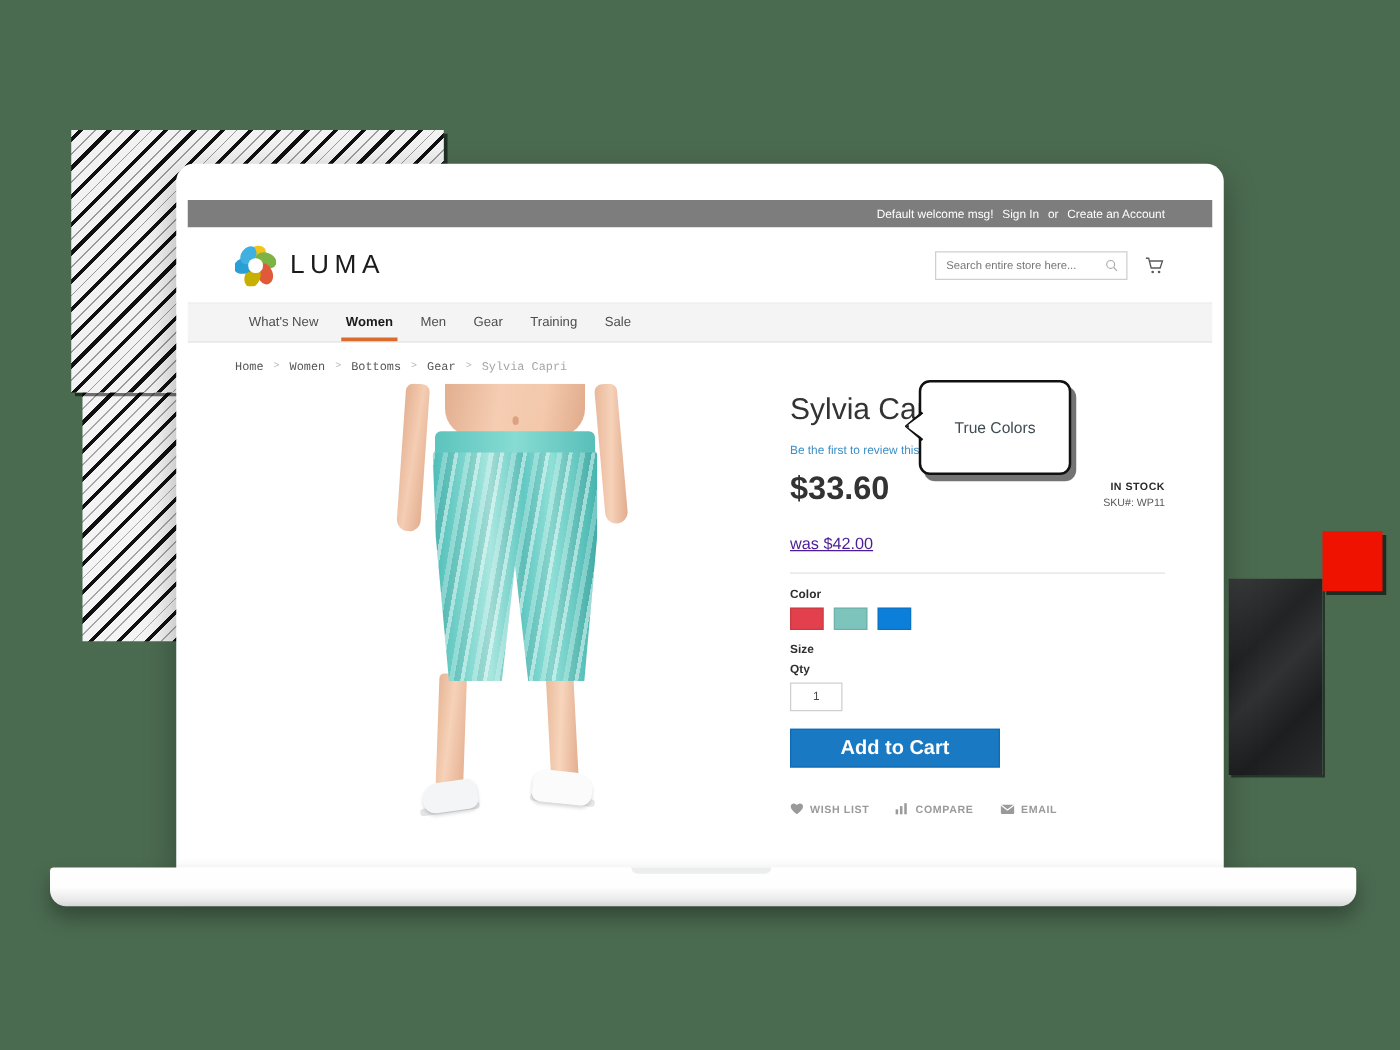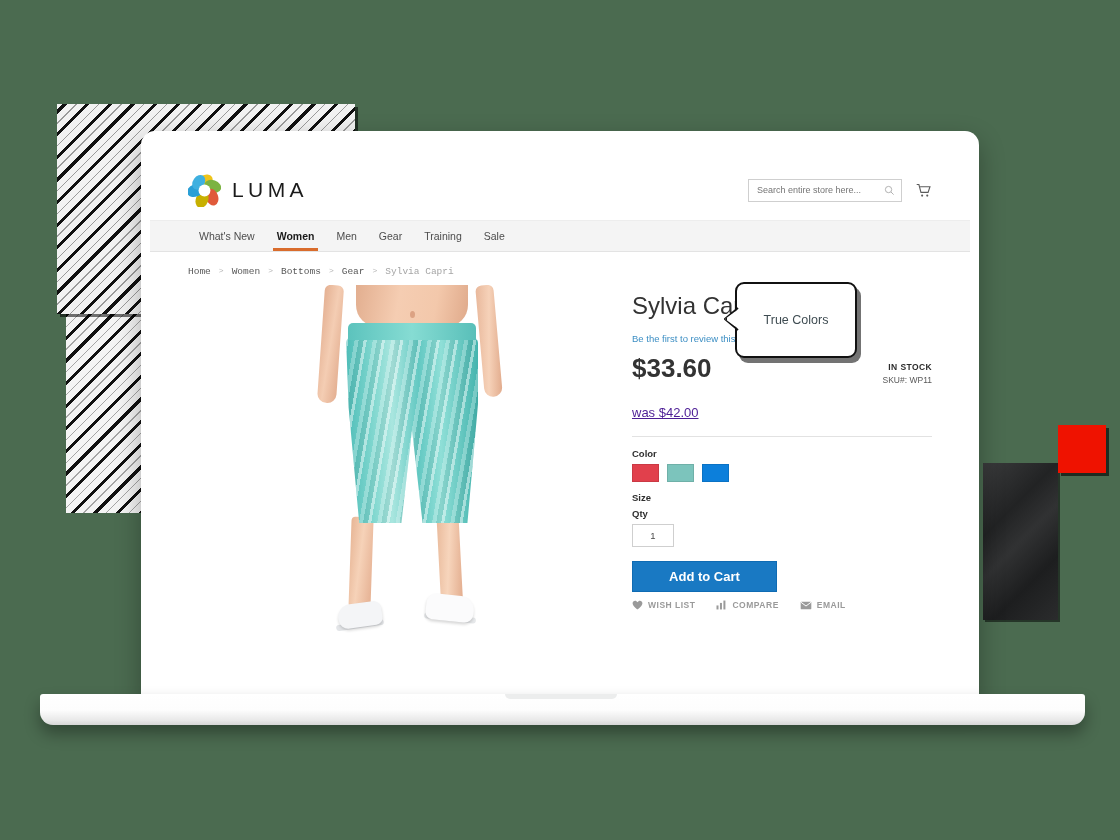--- a/index.html
+++ b/index.html
@@ -176,25 +176,25 @@
     width:27px;height:18px;border:1px solid #dcdcdc;background:#f5f5f5;
     display:flex;align-items:center;justify-content:center;
     font-size:8px;color:#8a8a8a;cursor:pointer;
   }
   #qty-input{
     width:36px;height:19px;border:1px solid #cfcfcf;background:#fff;
     font-size:9.5px;color:#4b4b4b;text-align:center;outline:none;
     font-family:"Liberation Sans", sans-serif;margin-bottom:14px;display:block;
   }
   #add-to-cart{
-    width:145px;height:31px;background:#1979c3;border:1px solid #0f6bb3;
-    color:#ffffff;font-size:13px;font-weight:700;cursor:pointer;
+    width:168px;height:31px;background:#1979c3;border:1px solid #0f6bb3;
+    color:#ffffff;font-size:16px;font-weight:700;cursor:pointer;
     font-family:"Liberation Sans", sans-serif;display:block;
   }
-  #action-links{display:flex;gap:21px;margin-top:8px;align-items:center;}
+  #action-links{display:flex;gap:21px;margin-top:28px;align-items:center;}
   .action-link{
     display:flex;align-items:center;gap:5px;font-size:8.5px;font-weight:700;
     color:#9a9a9a;letter-spacing:.5px;cursor:pointer;
   }
   .action-link svg{display:block;}
 
   
   #callout{
     position:absolute;left:103px;top:-3px;width:118px;height:72px;
     background:#ffffff;border:2px solid #111111;border-radius:9px;
@@ -217,20 +217,26 @@
 
 <div id="bg-hatch-inner"></div>
 <div id="bg-hatch-square"></div>
 <div id="bg-dark-rect"></div>
 <div id="bg-red-square"></div>
 
 <div id="laptop-screen-shell"></div>
 
 <div id="viewport">
 
+  <div id="topbar">
+    <span>Default welcome msg!</span>
+    <a class="lnk" href="#">Sign In</a>
+    <span>or</span>
+    <a class="lnk" href="#">Create an Account</a>
+  </div>
 
   <div id="header">
     <div id="brand">
       <div id="logo-icon">
         <svg viewBox="0 0 40 40" width="33" height="33" aria-hidden="true">
           <g>
             <ellipse cx="20" cy="9" rx="10.5" ry="7.5" fill="#f0c419" transform="rotate(-30 20 9)"></ellipse>
             <ellipse cx="30" cy="15" rx="10.5" ry="7.5" fill="#7cb342" transform="rotate(20 30 15)"></ellipse>
             <ellipse cx="29" cy="28" rx="10.5" ry="7.5" fill="#e05a3a" transform="rotate(70 29 28)"></ellipse>
             <ellipse cx="17" cy="31" rx="10.5" ry="7.5" fill="#c7b000" transform="rotate(-70 17 31)"></ellipse>

